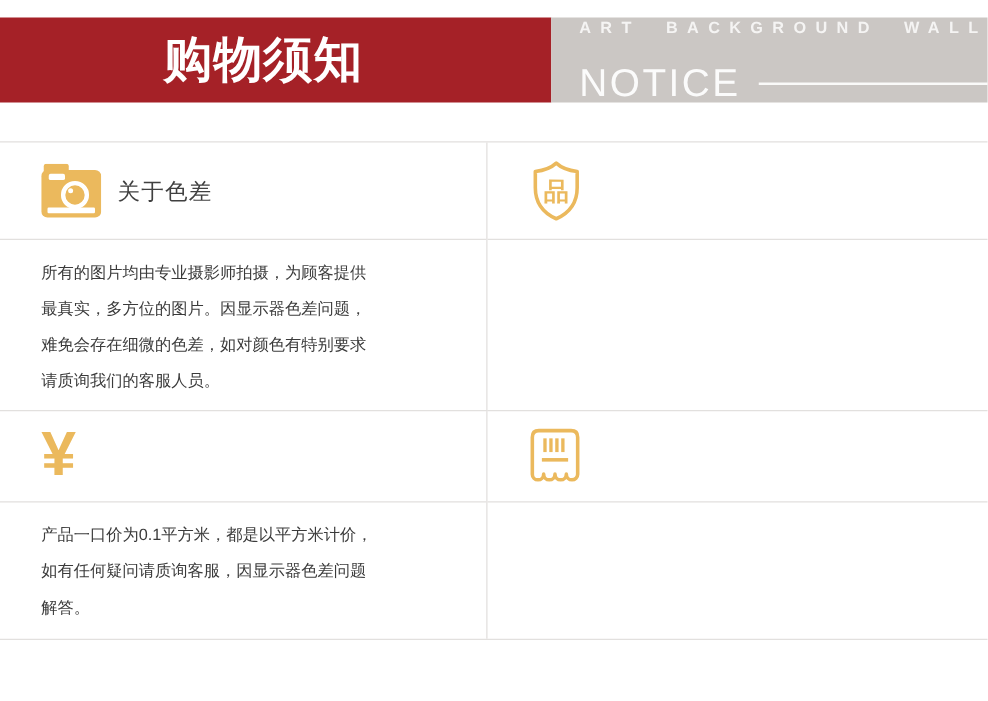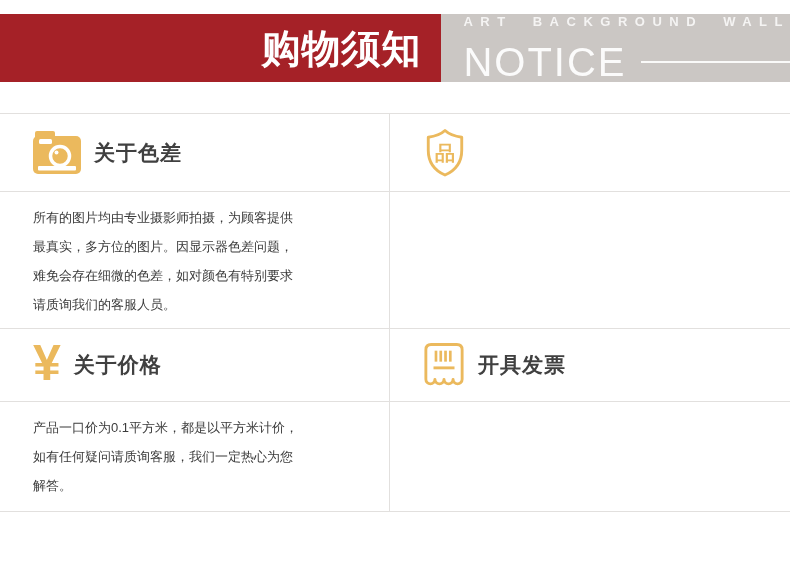--- a/index.html
+++ b/index.html
@@ -13,55 +13,55 @@
   *{margin:0;padding:0;box-sizing:border-box;}
   html,body{background:#fff;}
   body{
     width:790px;height:561px;position:relative;overflow:hidden;
     font-family:"Liberation Sans","DejaVu Sans",sans-serif;
   }
   
   .banner{position:absolute;top:14px;left:0;right:0;height:68px;display:flex;}
   .banner-red{
     width:472px;background:var(--red);color:#fff;
-    display:flex;align-items:center;justify-content:flex-end;
+    display:flex;align-items:center;justify-content:center;
     padding-right:20px;
   }
   .banner-red span{font-size:39px;font-weight:bold;letter-spacing:1px;line-height:1;}
   .banner-gray{
     flex:1;background:var(--gray);
     display:flex;flex-direction:column;justify-content:space-between;
     padding-left:22px;
   }
   .banner-en{
     font-size:13px;letter-spacing:7.5px;word-spacing:9px;
     color:rgba(255,255,255,.8);font-weight:bold;margin-bottom:5px;white-space:nowrap;
   }
   .banner-notice-row{display:flex;align-items:center;}
   .banner-notice-row .notice{
-    font-size:40px;letter-spacing:2px;color:rgba(255,255,255,.92);
+    font-size:31px;letter-spacing:2px;color:rgba(255,255,255,.92);
     font-weight:200;line-height:1;
   }
   .notice-line{flex:1;height:2px;background:rgba(255,255,255,.9);margin-left:14px;}
   
   .grid{
     position:absolute;top:113px;left:0;width:790px;
     display:grid;grid-template-columns:390px 1fr;grid-template-rows:215px 182px;
     border-top:1px solid var(--divider);border-bottom:1px solid var(--divider);
   }
   .cell{display:flex;flex-direction:column;}
   .cell:nth-child(odd){border-right:1px solid var(--divider);}
   .cell:nth-child(-n+2){border-bottom:1px solid var(--divider);}
   .cell-head{
     height:78px;flex:0 0 auto;border-bottom:1px solid var(--divider);
     display:flex;align-items:center;padding-left:33px;
   }
   .cell:nth-child(n+3) .cell-head{height:73px;}
   .icon-box{display:flex;align-items:center;justify-content:center;margin-right:13px;}
-  .cell h2{font-size:21px;font-weight:bold;color:var(--title-text);letter-spacing:1px;}
+  .cell h2{font-size:18px;font-weight:normal;color:var(--title-text);letter-spacing:1px;}
   .cell-body{
     padding:11px 26px 0 33px;font-size:13px;line-height:29px;
     color:var(--body-text);white-space:pre-line;
   }
   .yuan{font-size:50px;font-weight:bold;color:var(--gold);line-height:1;margin-top:-4px;}
 </style>
 </head>
 <body>
 
 <div class="page">
@@ -110,39 +110,37 @@
           </svg>
         </span>
       </div>
     </section>
 
     <section class="cell">
       <div class="cell-head">
         <span class="icon-box">
           <span class="yuan">¥</span>
         </span>
-        <h2>关于价格</h2>
       </div>
       <p class="cell-body">产品一口价为0.1平方米，都是以平方米计价，
-如有任何疑问请质询客服，我们一定热心为您
+如有任何疑问请质询客服，因显示器色差问题
 解答。</p>
     </section>
 
     <section class="cell">
       <div class="cell-head">
         <span class="icon-box">
           <svg width="42" height="48" viewBox="0 0 44 50">
             <path d="M3 40 V9 Q3 3.5 8.5 3.5 H35.5 Q41 3.5 41 9 V40
                      a4.75 4.75 0 0 1 -9.5 0 a4.75 4.75 0 0 1 -9.5 0
                      a4.75 4.75 0 0 1 -9.5 0 a4.75 4.75 0 0 1 -9.5 0 Z" stroke="#EBB95D" stroke-width="3" fill="none" stroke-linejoin="round"></path>
             <rect x="12.2" y="10" width="2.8" height="11.5" fill="#EBB95D"></rect>
             <rect x="17.2" y="10" width="2.8" height="11.5" fill="#EBB95D"></rect>
             <rect x="22.2" y="10" width="2.8" height="11.5" fill="#EBB95D"></rect>
             <rect x="27.2" y="10" width="2.8" height="11.5" fill="#EBB95D"></rect>
             <rect x="11" y="26.5" width="22" height="3" fill="#EBB95D"></rect>
           </svg>
         </span>
-        <h2>开具发票</h2>
       </div>
     </section>
 
   </main>
 </div>
 
 </body></html>

